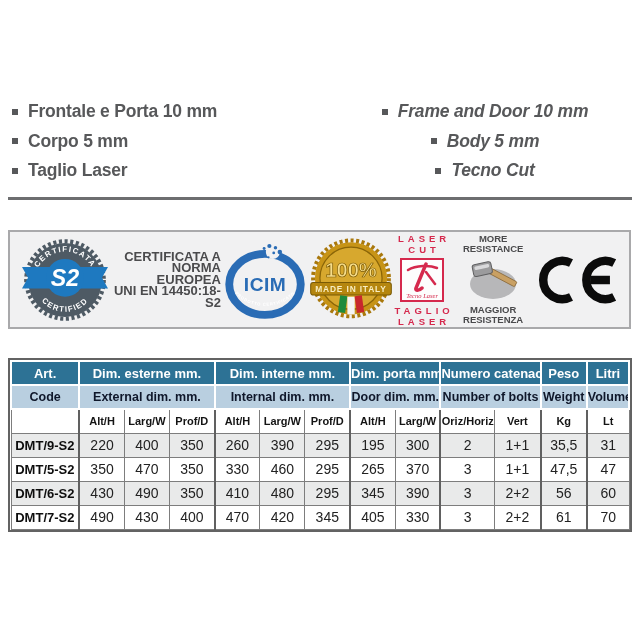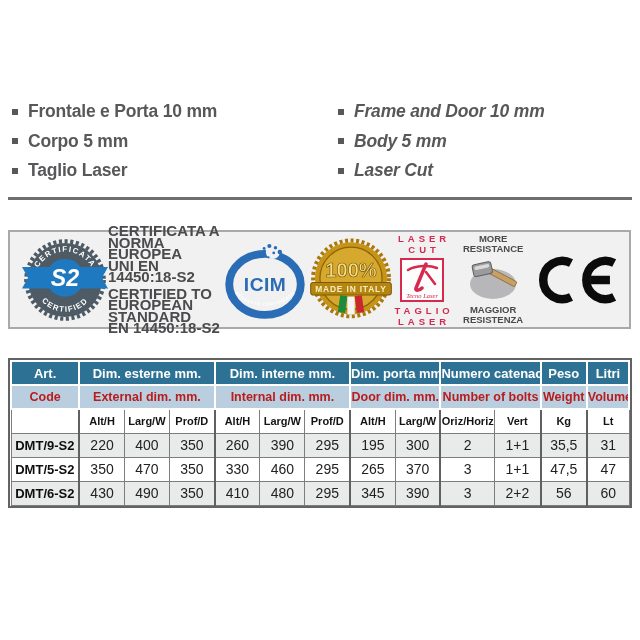--- a/index.html
+++ b/index.html
@@ -8,57 +8,57 @@
     width:640px; height:640px; background:#ffffff;
     font-family:"Liberation Sans", sans-serif;
     -webkit-font-smoothing:antialiased;
   }
   .page { position:relative; width:640px; height:640px; overflow:hidden; background:#fff; }
 
   
   .features { position:absolute; top:97px; left:12px; right:8px; display:flex; }
   .feat-col { display:flex; flex-direction:column; }
   .feat-col.it { width:326px; }
-  .feat-col.en { flex:1; }
+  .feat-col.en { flex:1;align-items:center; }
   .feat-line { display:flex; align-items:center; height:29.5px;
     font-size:17.5px; font-weight:bold; color:#57585a; letter-spacing:-0.2px; }
   .feat-col.en .feat-line { font-style:italic; }
   .sq-bullet { width:6px; height:6px; background:#57585a; margin-right:10px; flex:0 0 auto; }
 
   .rule { position:absolute; left:8px; width:624px; top:197px; height:2.5px; background:#6d6e70; }
 
   
   .banner {
     position:absolute; left:8px; top:230px; width:623px; height:99px;
     background:#f1f1f2; border:2px solid #a9a9ab;
     display:flex; align-items:center; justify-content:space-between;
     padding:0 12px;
   }
-  .cert-text { width:116px; font-size:15px; font-weight:bold; color:#4b4b4d; line-height:11.5px; }
+  .cert-text { width:116px; font-size:13px; font-weight:bold; color:#4b4b4d; line-height:11.5px;text-align:right; }
   .cert-text .grp + .grp { margin-top:5px; }
 
   .laser-block { width:60px; text-align:center; color:#d5294d; }
   .laser-word { font-size:9.5px; font-weight:bold; letter-spacing:0.42em; margin-right:-0.42em; line-height:11px; }
   .laser-box { width:44px; height:44px; border:2px solid #d5294d; margin:3px auto; position:relative; background:#fdfdfd; }
   .laser-script { position:absolute; bottom:1px; left:0; right:0; font-family:"Liberation Serif", serif; font-style:italic; font-size:6.5px; color:#d5294d; }
 
   .resist-block { width:86px; text-align:center; color:#4a4a4c; }
   .resist-label { font-size:9.5px; font-weight:bold; line-height:10.5px; }
 
   .badge-wrap { flex:0 0 auto; line-height:0; }
 
   
   .table-wrap { position:absolute; left:8px; top:358px; width:624px; border:2px solid #636363; background:#fff; }
   table.spec { width:100%; border-collapse:collapse; table-layout:fixed; }
   .spec th, .spec td {
     padding:0; height:24px; text-align:center; vertical-align:middle;
     border:1px solid #7d7d7d; overflow:hidden; white-space:nowrap;
   }
   .spec thead tr.h1 th { background:#2d7295; color:#fff; font-size:13px; font-weight:bold; border:2px solid #ffffff; }
-  .spec thead tr.h2 th { background:#b9cfe0; color:#b91c1c; font-size:12.5px; font-weight:bold; border:2px solid #ffffff; }
+  .spec thead tr.h2 th { background:#b9cfe0; color:#0f172a; font-size:12.5px; font-weight:bold; border:2px solid #ffffff; }
   .spec thead tr.h3 th { background:#ffffff; color:#141414; font-size:11px; font-weight:bold; }
   .spec tbody th { font-size:13px; font-weight:bold; color:#0e0e0e; }
   .spec tbody td { font-size:14px; color:#222; }
   .spec tbody tr:nth-child(odd)  { background:#e9eaea; }
   .spec tbody tr:nth-child(even) { background:#ffffff; }
   .spec .gs { border-left:2px solid #606060; }
 </style>
 </head>
 <body>
 
@@ -83,21 +83,21 @@
       <div class="feat-line">
         <span class="sq-bullet"></span>
         <span>Frame and Door 10 mm</span>
       </div>
       <div class="feat-line">
         <span class="sq-bullet"></span>
         <span>Body 5 mm</span>
       </div>
       <div class="feat-line">
         <span class="sq-bullet"></span>
-        <span>Laser Cut</span>
+        <span>Tecno Cut</span>
       </div>
     </div>
   </div>
 
   <div class="rule"></div>
 
   <div class="banner">
 
     <div class="badge-wrap">
       <svg width="86" height="86" viewBox="0 0 100 100">
@@ -117,25 +117,20 @@
         <circle cx="50" cy="47.5" r="22" fill="#1e79c0"></circle>
         <text x="50" y="57" text-anchor="middle" font-size="27" font-weight="bold" font-style="italic" fill="#ffffff">S2</text>
       </svg>
     </div>
 
     <div class="cert-text">
       <div class="grp">
         <div>CERTIFICATA A</div>
         <div>NORMA EUROPEA</div>
         <div>UNI EN 14450:18-S2</div>
-      </div>
-      <div class="grp">
-        <div>CERTIFIED TO</div>
-        <div>EUROPEAN STANDARD</div>
-        <div>EN 14450:18-S2</div>
       </div>
     </div>
 
     <div class="badge-wrap">
       <svg width="88" height="82" viewBox="0 0 100 94">
         <defs>
           <path id="icimbot" d="M 13,58 A 40,30 0 0 0 87,58" fill="none"></path>
         </defs>
         <ellipse cx="50" cy="52" rx="41" ry="35" fill="none" stroke="#2a6cb5" stroke-width="9"></ellipse>
         <circle cx="59" cy="15" r="8" fill="#f1f1f2"></circle>
@@ -299,17 +294,32 @@
           <td class="gs">410</td>
           <td>480</td>
           <td>295</td>
           <td class="gs">345</td>
           <td>390</td>
           <td class="gs">3</td>
           <td>2+2</td>
           <td class="gs">56</td>
           <td class="gs">60</td>
         </tr>
+        <tr>
+          <th>DMT/7-S2</th>
+          <td class="gs">490</td>
+          <td>430</td>
+          <td>400</td>
+          <td class="gs">470</td>
+          <td>420</td>
+          <td>345</td>
+          <td class="gs">405</td>
+          <td>330</td>
+          <td class="gs">3</td>
+          <td>2+2</td>
+          <td class="gs">61</td>
+          <td class="gs">70</td>
+        </tr>
       </tbody>
     </table>
   </div>
 
 </div>
 
 </body></html>

